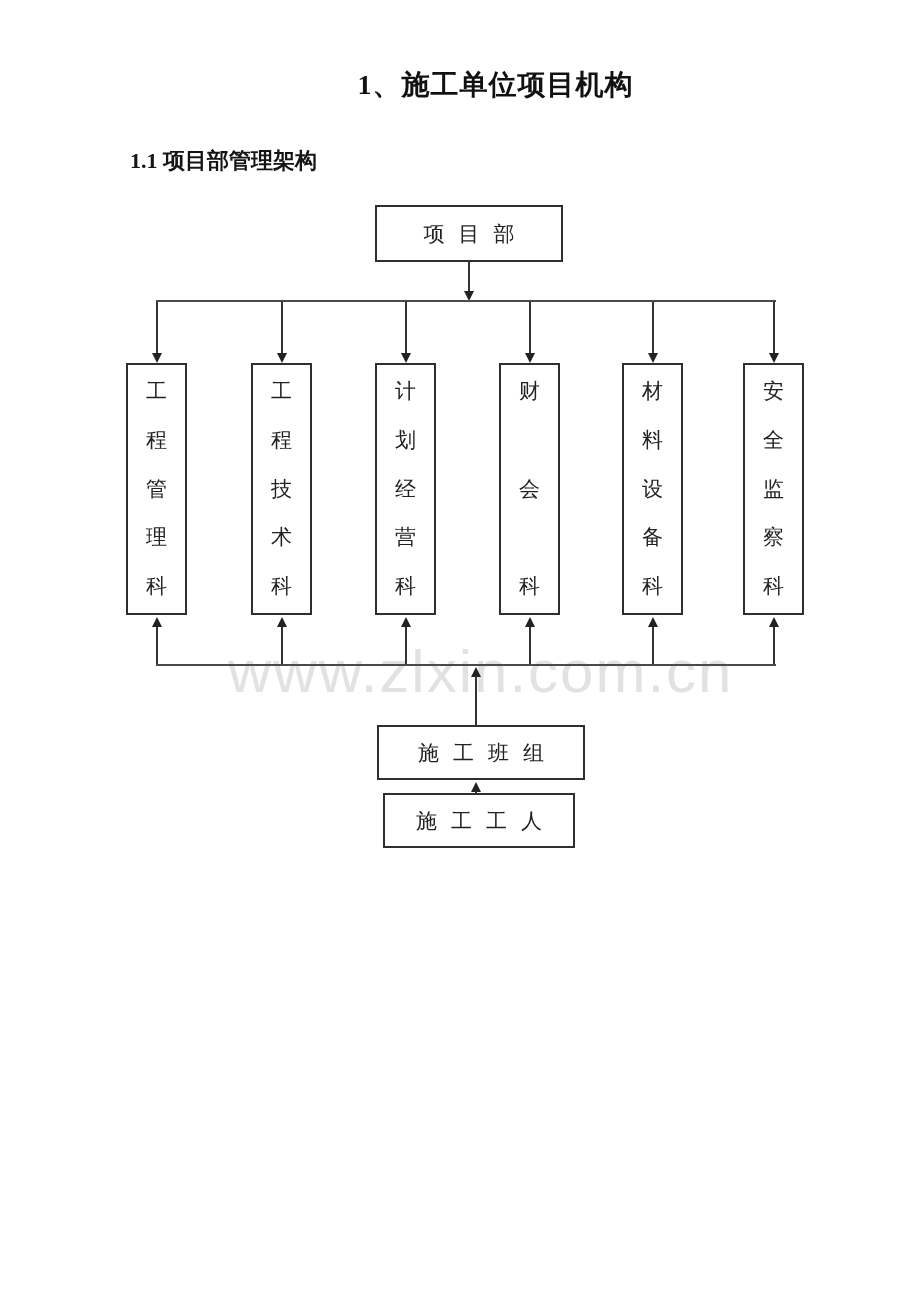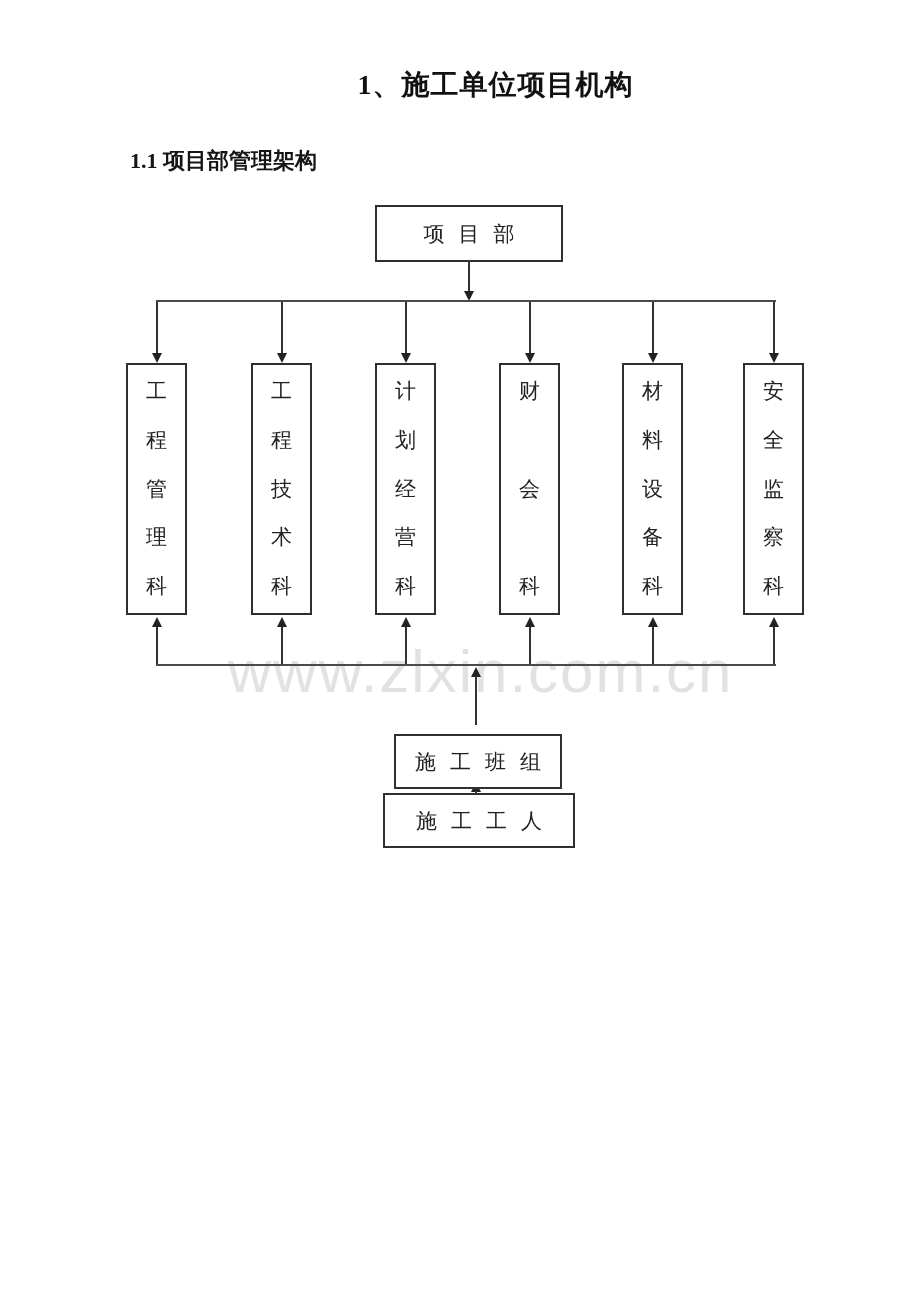--- a/index.html
+++ b/index.html
@@ -102,21 +102,21 @@
     padding:16px 0;
     font-size:21px;
     color:#222;
     line-height:1;
   }
   .uparr{left:calc(var(--cx) - 5px);top:617px;}
   .upline{left:calc(var(--cx) - 1px);top:627px;height:37px;}
 
   .crew-arr{left:471px;top:667px;}
   .crew-line{left:475px;top:676px;height:49px;}
-  .crew-box{left:394px;top:725px;width:168px;height:55px;margin-top:9px;}
+  .crew-box{left:377px;top:725px;width:208px;height:55px;}
   .worker-arr{left:471px;top:782px;}
   .worker-line{left:475px;top:791px;height:52px;}
   .worker-box{left:383px;top:793px;width:192px;height:55px;}
 </style>
 </head>
 <body>
 
 <div class="page">
 
   <div class="doc-title">1、施工单位项目机构</div>

